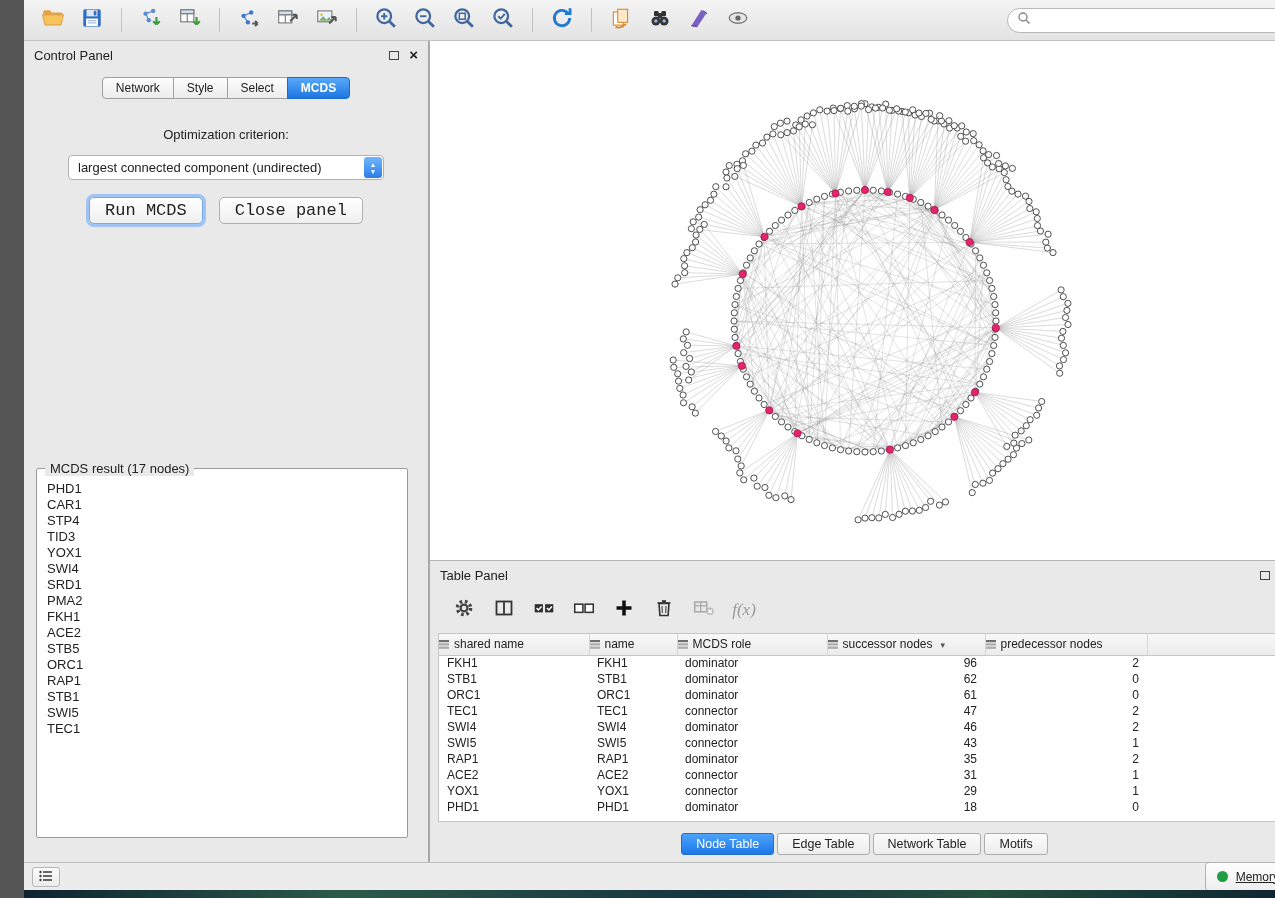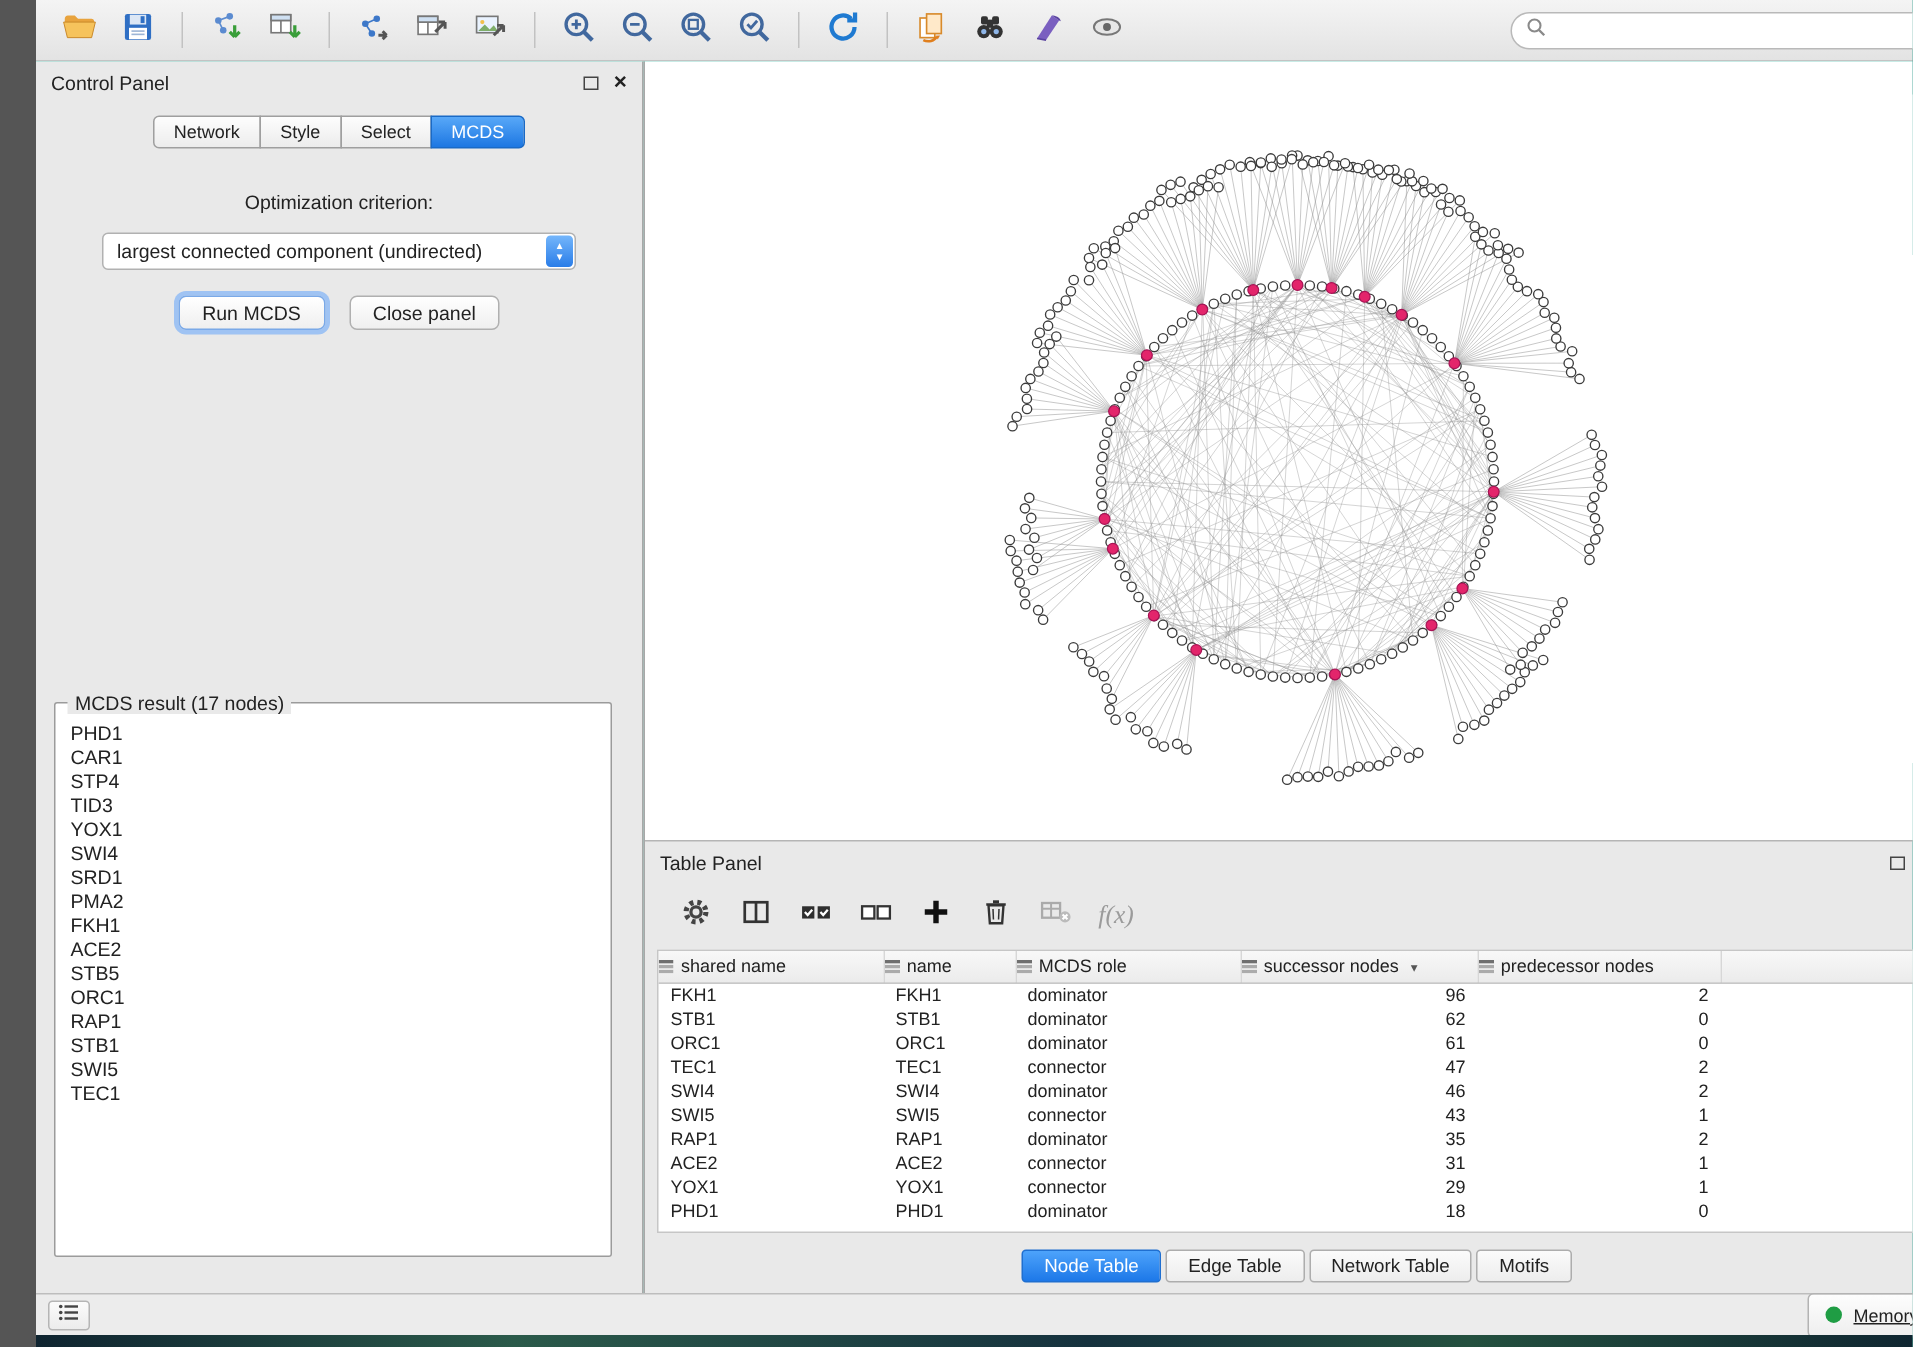--- a/index.html
+++ b/index.html
@@ -28,34 +28,34 @@
   .win-btns { margin-left:auto; display:flex; align-items:center; gap:10px; }
   .float-ico { width:10px; height:9px; border:1.5px solid #444; display:inline-block; }
   .close-ico { font-size:15px; font-weight:bold; color:#222; line-height:10px; }
   .cp-tabs { display:flex; justify-content:center; margin-top:8px; }
   .cp-tab {
     font-size:12px; padding:3px 13px; border:1px solid #9f9f9f; margin-left:-1px;
     background:linear-gradient(#fdfdfd,#ececec); color:#222; cursor:default;
   }
   .cp-tab:first-child { border-radius:4px 0 0 4px; margin-left:0; }
   .cp-tab:last-child { border-radius:0 4px 4px 0; }
-  .cp-tab.active { background:linear-gradient(#58a8f8,#1d77e2); color:#fff; border-color:#1a6ac6; }
+  .cp-tab.active { background:linear-gradient(#58a8f8,#1d77e2); color:#fff; border-color:#1a6ac6;font-weight:bold; }
   .opt-label { text-align:center; margin-top:28px; font-size:13px; }
   .dropdown {
     margin:13px 44px 0 44px; height:25px; background:#fff; border:1px solid #b1b1b1; border-radius:4px;
     display:flex; align-items:center; padding-left:9px; font-size:13px; position:relative;
   }
   .stepper {
     position:absolute; right:1px; top:1px; bottom:1px; width:18px; border-radius:3px;
     background:linear-gradient(#74b6fb,#2a7de8); color:#fff;
     display:flex; flex-direction:column; align-items:center; justify-content:center; font-size:6.5px; line-height:7px;
   }
   .cp-buttons { display:flex; justify-content:center; gap:16px; margin-top:17px; }
   .mac-btn {
-    font-size:13px; font-family:Liberation Sans, sans-serif; padding:3px 15px; border:1px solid #b0b0b0; border-radius:5px;
+    font-size:17px; font-family:Liberation Mono, monospace; padding:3px 15px; border:1px solid #b0b0b0; border-radius:5px;
     background:linear-gradient(#ffffff,#efefef); color:#222;
   }
   .mac-btn.focused { box-shadow:0 0 0 3px rgba(110,170,250,.6); border-color:#7aa9e8; }
   .mcds-fieldset {
     position:absolute; left:12px; right:20px; top:420px; bottom:24px;
     border:1px solid #9b9b9b; border-radius:2px; background:#fff; padding:2px;
   }
   .mcds-fieldset legend { font-size:13px; padding:0 5px; margin-left:6px; background:#e9e9e9; }
   .result-list { height:100%; overflow:hidden; font-size:13px; line-height:16px; padding:3px 8px; }
   

